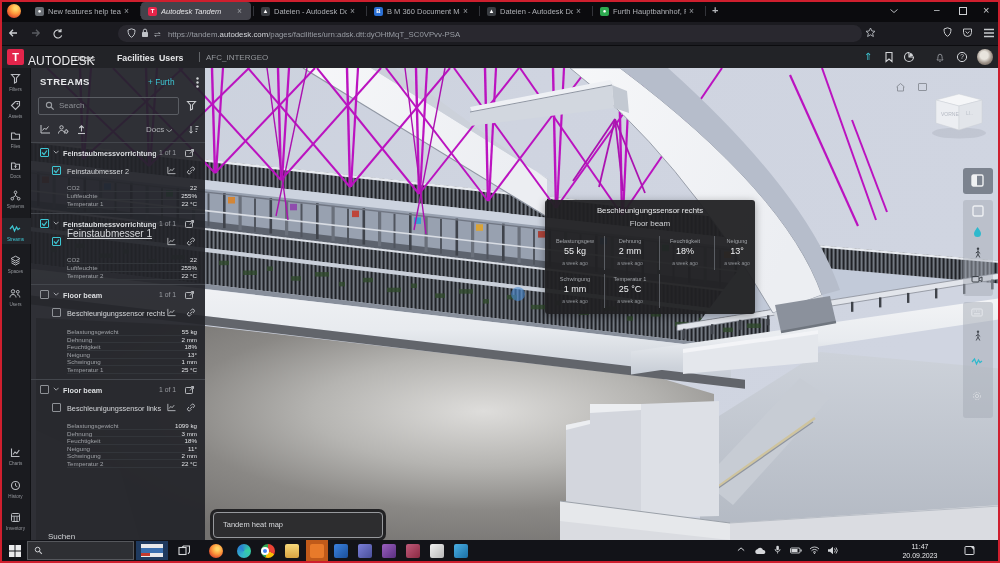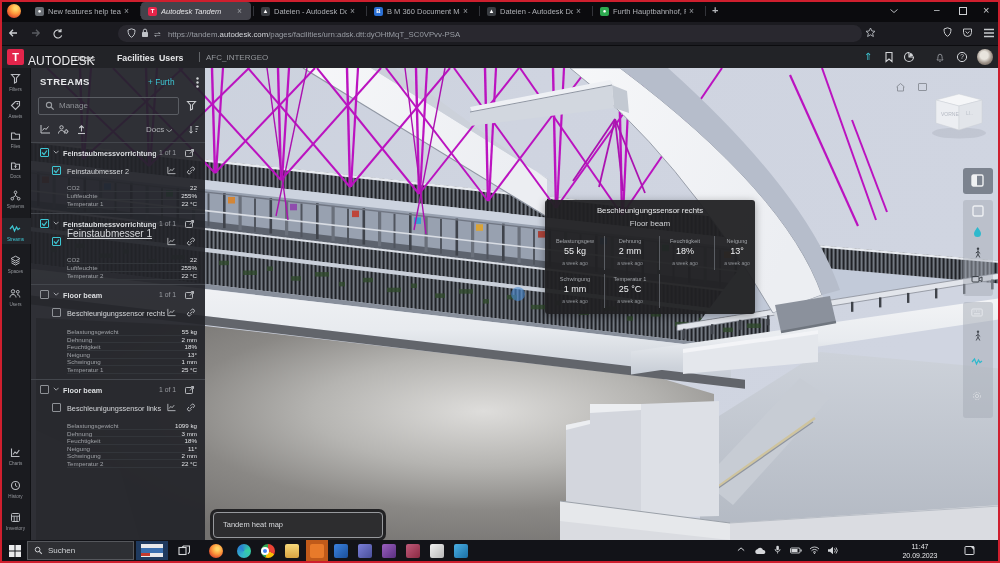--- a/index.html
+++ b/index.html
@@ -456,21 +456,21 @@
       <circle cx="1.5" cy="9.5" r="1.2" fill="#cfd1d4"></circle>
     </svg>
   </div>
 <div class="abs" style="left:38px;top:97px;width:141px;height:18px;border:1px solid #5a5d63;border-radius:2px;"></div>
 <div class="abs" style="left:45px;top:101px;width:10.0px;height:10.0px;opacity:1.0;">
     <svg style="display:block" width="10.0" height="10.0" viewBox="0 0 10 10">
       <circle cx="4" cy="4" r="2.6" fill="none" stroke="#9a9da2" stroke-width="1.1"></circle>
       <path d="M6,6 L8.7,8.7" stroke="#9a9da2" stroke-width="1.2"></path>
     </svg>
   </div>
-<div class="abs" style="left:59px;top:101px;font-size:8px;color:#8e9196;">Manage</div>
+<div class="abs" style="left:59px;top:101px;font-size:8px;color:#8e9196;">Search</div>
 <div class="abs" style="left:186px;top:100px;width:11.0px;height:11.0px;opacity:1.0;">
     <svg style="display:block" width="11.0" height="11.0" viewBox="0 0 11 11">
       <path d="M1.5,1.5 h8 l-3,3.5 v4 l-2,1 v-5 z" fill="none" stroke="#c8cacd" stroke-width="1.1"></path>
     </svg>
   </div>
 <div class="abs" style="left:40px;top:124px;width:11.0px;height:10.0px;opacity:1.0;">
     <svg style="display:block" width="11.0" height="10.0" viewBox="0 0 11 10">
       <path d="M1,1 v8 h9" fill="none" stroke="#c3c5c9" stroke-width="1"></path>
       <path d="M2.5,6.5 L4.5,4 6,5.5 8.5,2.5" fill="none" stroke="#c3c5c9" stroke-width="1"></path>
     </svg>
@@ -786,21 +786,21 @@
 <rect x="0" y="6.5" width="5.5" height="5.5" fill="#e8e9eb"></rect>
     <rect x="6.5" y="6.5" width="5.5" height="5.5" fill="#e8e9eb"></rect>
   </svg>
 <div class="abs" style="left:27px;top:541px;width:107px;height:19px;background:#2e2f33;border:1px solid #55575c;"></div>
 <div class="abs" style="left:34px;top:546px;width:9.0px;height:9.0px;opacity:1.0;">
     <svg style="display:block" width="9.0" height="9.0" viewBox="0 0 10 10">
       <circle cx="4" cy="4" r="2.6" fill="none" stroke="#cfd1d4" stroke-width="1.1"></circle>
       <path d="M6,6 L8.7,8.7" stroke="#cfd1d4" stroke-width="1.2"></path>
     </svg>
   </div>
-<div class="abs" style="left:48px;top:546px;font-size:8px;color:#cfd1d4;">Suchen</div>
+<div class="abs" style="left:48px;top:532px;font-size:8px;color:#cfd1d4;">Suchen</div>
 <div class="abs" style="left:136px;top:541px;width:32px;height:19px;background:#1f3a5f;"></div>
 <div class="abs" style="left:141px;top:544px;width:22px;height:13px;background:#e8e9ec;">
     <div style="width:100%;height:5px;background:#3a6fb0;margin-top:4px;"></div>
     <div style="width:40%;height:3px;background:#c43a2e;"></div>
   </div>
 <div class="abs" style="left:178px;top:545px;width:12.0px;height:12.0px;opacity:1.0;">
     <svg style="display:block" width="12.0" height="12.0" viewBox="0 0 12 12">
       <rect x="1" y="2.5" width="7" height="7" fill="none" stroke="#d5d7da" stroke-width="1.1"></rect>
       <path d="M4,2.5 L5.5,1 h6 v6 L10,8.8" fill="none" stroke="#d5d7da" stroke-width="1.1"></path>
     </svg>

